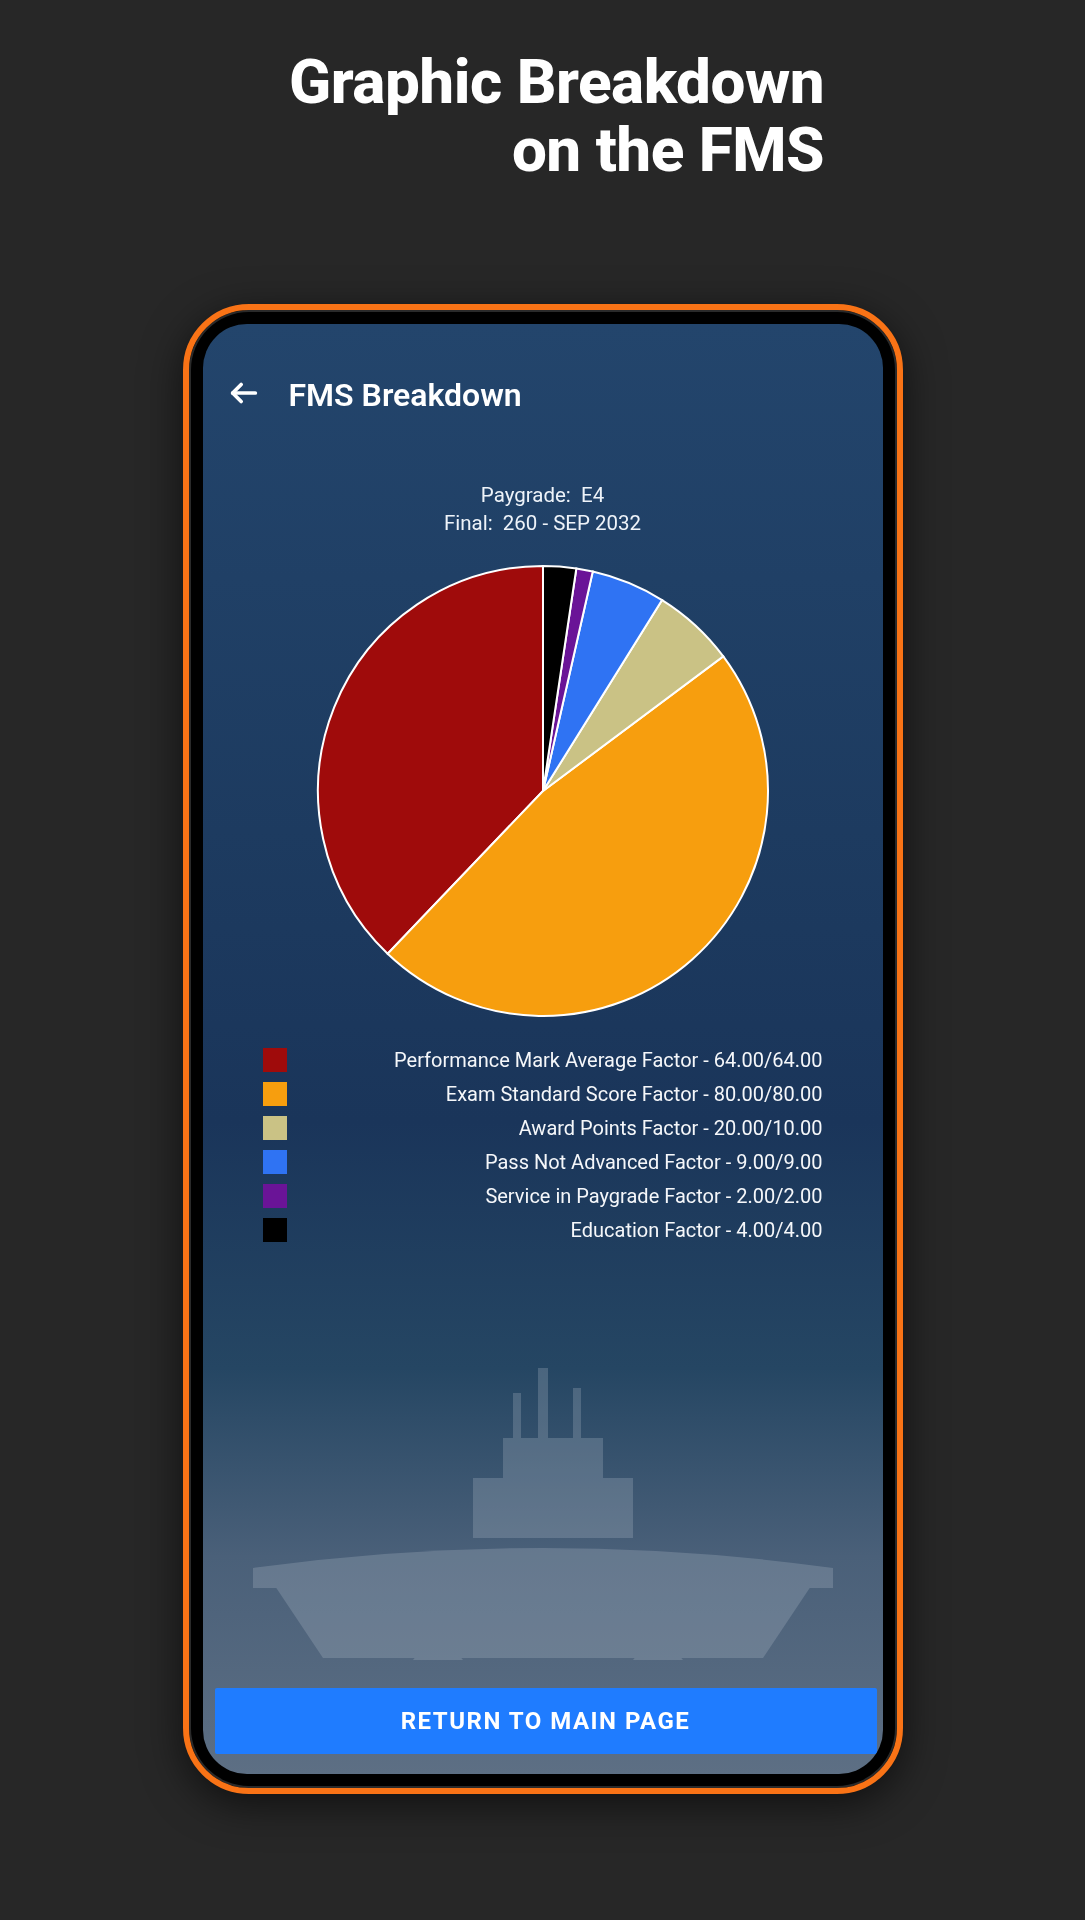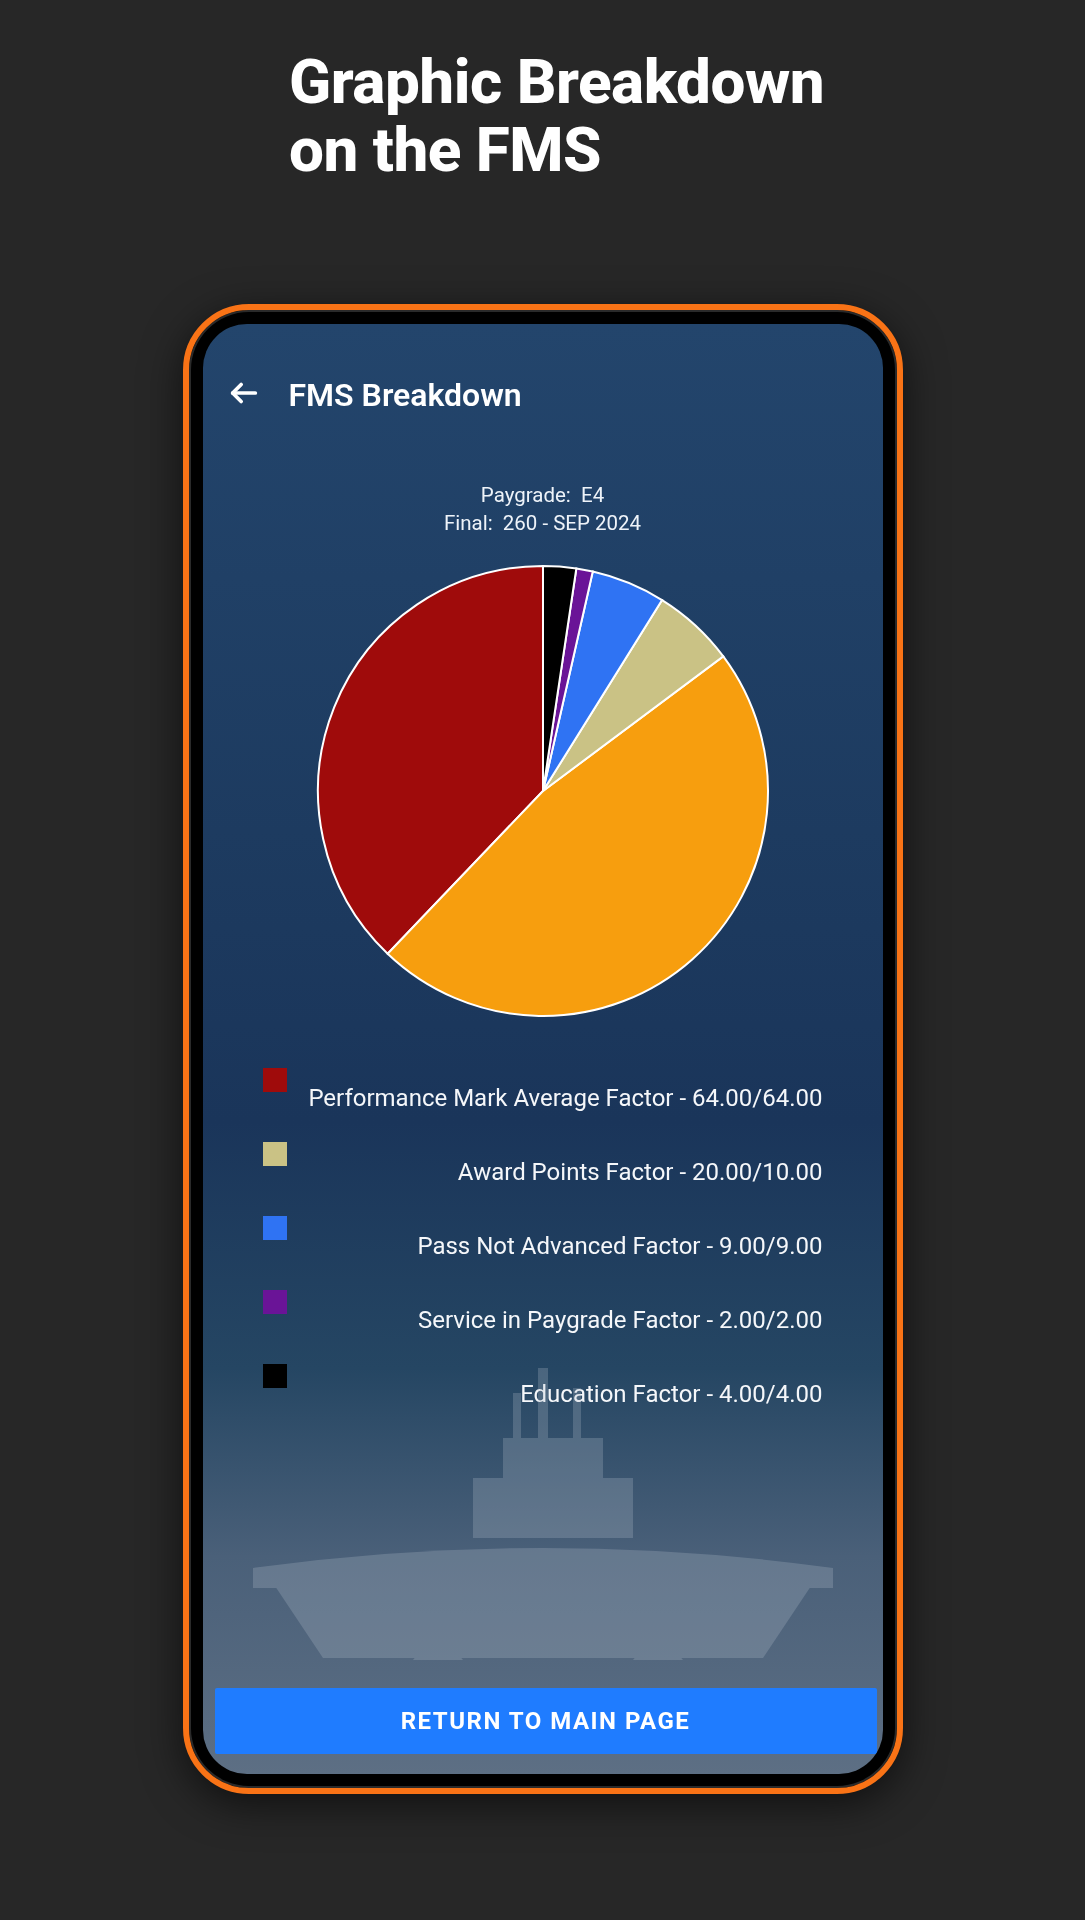--- a/index.html
+++ b/index.html
@@ -14,21 +14,21 @@
   .page {
     width: 1085px;
     height: 1920px;
     position: relative;
     display: flex;
     flex-direction: column;
     align-items: center;
   }
   .marketing-title {
     margin-top: 48px;
-    text-align: left;
+    text-align: right;
     font-weight: 800;
     font-size: 62px;
     line-height: 1.1;
     letter-spacing: -0.5px;
     margin-left: 28px;
   }
   .device {
     margin-top: 120px;
     width: 720px;
     height: 1490px;
@@ -95,23 +95,22 @@
     display: flex;
     align-items: center;
     gap: 14px;
   }
   .swatch {
     width: 24px; height: 24px; flex: 0 0 24px;
   }
   .legend-label {
     flex: 1;
     text-align: right;
-    font-size: 24px;
+    font-size: 20px;
     color: #f5f7fa;
-    margin-top: 36px;
   }
 
   .spacer { flex: 1; }
 
   .main-button {
     margin: 0 6px 20px 12px;
     height: 66px;
     background: #1f7cff;
     display: flex;
     align-items: center;
@@ -159,39 +158,43 @@
             </svg>
         </span>
         <span class="appbar-title">FMS Breakdown</span>
       </div>
 
       <div class="summary">
         <div>
           <span>Paygrade:</span>&nbsp;&nbsp;<span>E4</span>
         </div>
         <div>
-          <span>Final:</span>&nbsp;&nbsp;<span>260 - SEP 2024</span>
+          <span>Final:</span>&nbsp;&nbsp;<span>260 - SEP 2032</span>
         </div>
       </div>
 
       <div class="pie-wrap">
         <svg id="pie-svg" class="pie" width="470" height="470" viewBox="0 0 470 470">
             <path d="M 235 235 L 235 10 A 225 225 0 0 0 79.6405171932303 397.7526684942924 Z" fill="#9f0b0b" stroke="#ffffff" stroke-width="2"></path>
             <path d="M 235 235 L 79.6405171932303 397.7526684942924 A 225 225 0 0 0 415.2925346011348 100.39092910543286 Z" fill="#f79e0e" stroke="#ffffff" stroke-width="2"></path>
             <path d="M 235 235 L 415.2925346011348 100.39092910543286 A 225 225 0 0 0 354.07414752445976 44.090735187306336 Z" fill="#cac285" stroke="#ffffff" stroke-width="2"></path>
             <path d="M 235 235 L 354.07414752445976 44.090735187306336 A 225 225 0 0 0 284.775899846032 15.574933531928053 Z" fill="#2f73f3" stroke="#ffffff" stroke-width="2"></path>
             <path d="M 235 235 L 284.775899846032 15.574933531928053 A 225 225 0 0 0 268.3375502218407 12.483466355404829 Z" fill="#6a1497" stroke="#ffffff" stroke-width="2"></path>
             <path d="M 235 235 L 268.3375502218407 12.483466355404829 A 225 225 0 0 0 235.00000000000006 10 Z" fill="#000000" stroke="#ffffff" stroke-width="2"></path>
           </svg>
       </div>
 
       <div class="legend" id="legend">
           <div class="legend-row">
             <span class="swatch" style="background: rgb(159, 11, 11);"></span>
             <span class="legend-label">Performance Mark Average Factor - 64.00/64.00</span>
+          </div>
+          <div class="legend-row">
+            <span class="swatch" style="background: rgb(247, 158, 14);"></span>
+            <span class="legend-label">Exam Standard Score Factor - 80.00/80.00</span>
           </div>
           <div class="legend-row">
             <span class="swatch" style="background: rgb(202, 194, 133);"></span>
             <span class="legend-label">Award Points Factor - 20.00/10.00</span>
           </div>
           <div class="legend-row">
             <span class="swatch" style="background: rgb(47, 115, 243);"></span>
             <span class="legend-label">Pass Not Advanced Factor - 9.00/9.00</span>
           </div>
           <div class="legend-row">

